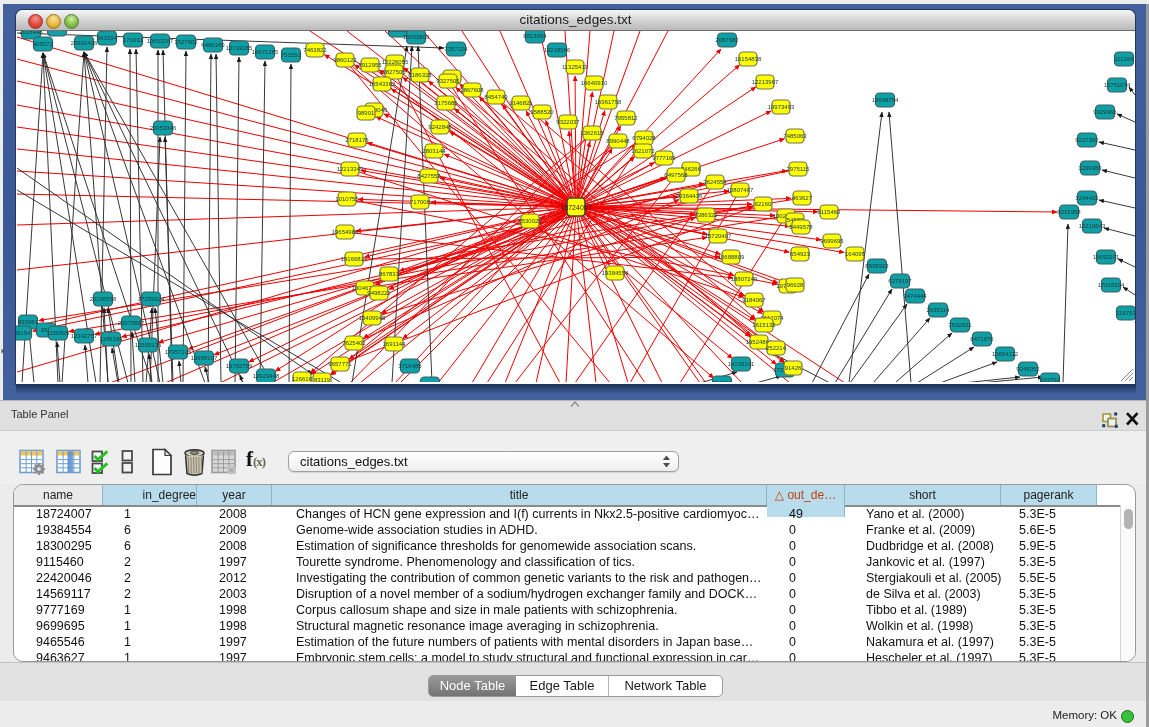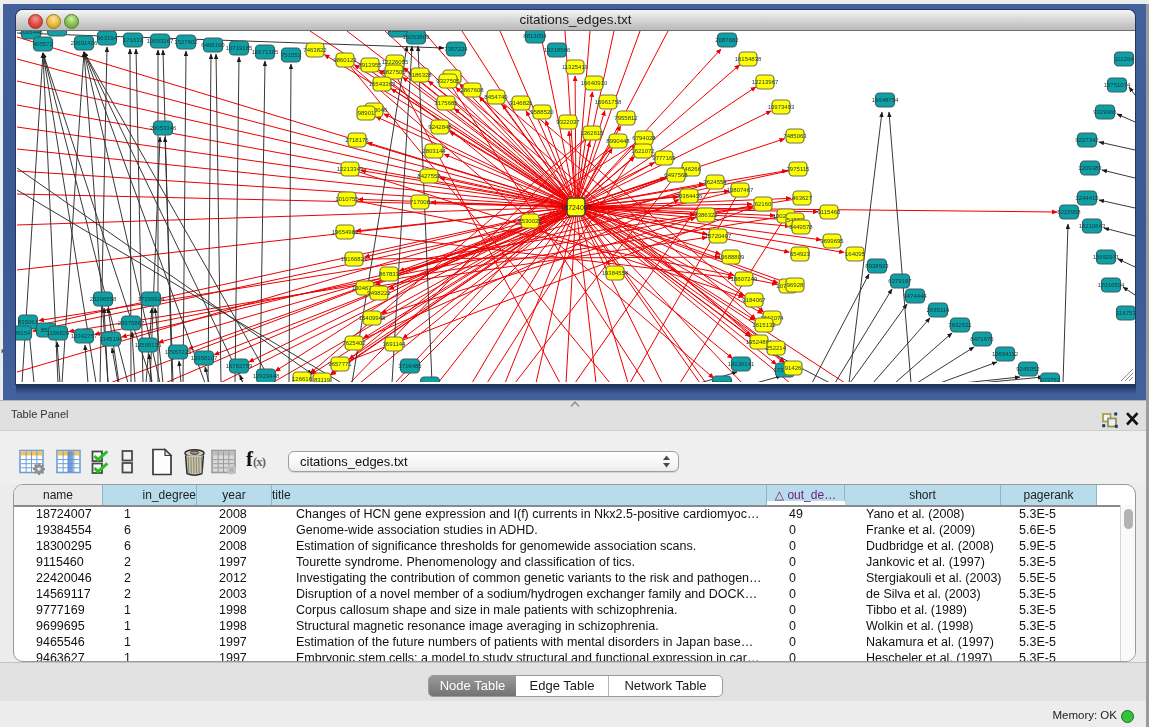--- a/index.html
+++ b/index.html
@@ -644,32 +644,32 @@
             <path d="M4.5,12.5 L8,8 L1,8 Z" fill="#4a4a4a"></path>
       </svg>
     </div>
   </div>
 
   <div class="abs" style="left:13px;top:84px;width:1123px;height:178px;background:#fff;border:1px solid #9a9a9a;border-radius:10px;box-sizing:border-box;overflow:hidden">
     <div class="abs" style="left:0;top:0;width:1121px;height:20px;border-bottom:2px solid #8a8a8a;box-sizing:content-box">
       <div style="position:absolute;left:0px;top:0;width:89px;height:20px;background:#e9e9e9;border-right:1px solid #8fb6c8;box-sizing:border-box;text-align:center;line-height:20px;font-size:12px;color:#222">name</div>
           <div style="position:absolute;left:89px;top:0;width:94px;height:20px;background:#b9dcec;border-right:1px solid #8fb6c8;box-sizing:border-box;text-align:right;line-height:20px;font-size:12px;color:#222">in_degree</div>
           <div style="position:absolute;left:183px;top:0;width:75px;height:20px;background:#b9dcec;border-right:1px solid #8fb6c8;box-sizing:border-box;text-align:center;line-height:20px;font-size:12px;color:#222">year</div>
-          <div style="position:absolute;left:258px;top:0;width:495px;height:20px;background:#b9dcec;border-right:1px solid #8fb6c8;box-sizing:border-box;text-align:left;line-height:20px;font-size:12px;color:#222">title</div>
-          <div style="position:absolute;left:753px;top:0;width:78px;height:16px;background:#b9dcec;border-right:1px solid #8fb6c8;box-sizing:border-box;text-align:center;line-height:20px;font-size:12px;color:#701a75">△ out_de…</div>
+          <div style="position:absolute;left:258px;top:0;width:495px;height:20px;background:#b9dcec;border-right:1px solid #8fb6c8;box-sizing:border-box;text-align:center;line-height:20px;font-size:12px;color:#222">title</div>
+          <div style="position:absolute;left:753px;top:0;width:78px;height:32px;background:#b9dcec;border-right:1px solid #8fb6c8;box-sizing:border-box;text-align:center;line-height:20px;font-size:12px;color:#c2410c">△ out_de…</div>
           <div style="position:absolute;left:831px;top:0;width:156px;height:20px;background:#b9dcec;border-right:1px solid #8fb6c8;box-sizing:border-box;text-align:center;line-height:20px;font-size:12px;color:#222">short</div>
           <div style="position:absolute;left:987px;top:0;width:96px;height:20px;background:#b9dcec;border-right:1px solid #8fb6c8;box-sizing:border-box;text-align:center;line-height:20px;font-size:12px;color:#222">pagerank</div>
     </div>
     <div style="position:absolute;left:14px;top:22px;height:16px;font-size:12.5px;color:#111">
           <span style="position:absolute;left:8px;white-space:nowrap">18724007</span>
           <span style="position:absolute;left:96px;white-space:nowrap">1</span>
           <span style="position:absolute;left:191px;white-space:nowrap">2008</span>
           <span style="position:absolute;left:268px;white-space:nowrap">Changes of HCN gene expression and I(f) currents in Nkx2.5‑positive cardiomyoc…</span>
           <span style="position:absolute;left:761px;white-space:nowrap">49</span>
-          <span style="position:absolute;left:838px;white-space:nowrap">Yano et al. (2008)</span>
+          <span style="position:absolute;left:838px;white-space:nowrap">Yano et al. (2000)</span>
           <span style="position:absolute;left:991px;white-space:nowrap">5.3E‑5</span>
         </div>
         <div style="position:absolute;left:14px;top:38px;height:16px;font-size:12.5px;color:#111">
           <span style="position:absolute;left:8px;white-space:nowrap">19384554</span>
           <span style="position:absolute;left:96px;white-space:nowrap">6</span>
           <span style="position:absolute;left:191px;white-space:nowrap">2009</span>
           <span style="position:absolute;left:268px;white-space:nowrap">Genome‑wide association studies in ADHD.</span>
           <span style="position:absolute;left:761px;white-space:nowrap">0</span>
           <span style="position:absolute;left:838px;white-space:nowrap">Franke et al. (2009)</span>
           <span style="position:absolute;left:991px;white-space:nowrap">5.6E‑5</span>
@@ -691,21 +691,21 @@
           <span style="position:absolute;left:761px;white-space:nowrap">0</span>
           <span style="position:absolute;left:838px;white-space:nowrap">Jankovic et al. (1997)</span>
           <span style="position:absolute;left:991px;white-space:nowrap">5.3E‑5</span>
         </div>
         <div style="position:absolute;left:14px;top:86px;height:16px;font-size:12.5px;color:#111">
           <span style="position:absolute;left:8px;white-space:nowrap">22420046</span>
           <span style="position:absolute;left:96px;white-space:nowrap">2</span>
           <span style="position:absolute;left:191px;white-space:nowrap">2012</span>
           <span style="position:absolute;left:268px;white-space:nowrap">Investigating the contribution of common genetic variants to the risk and pathogen…</span>
           <span style="position:absolute;left:761px;white-space:nowrap">0</span>
-          <span style="position:absolute;left:838px;white-space:nowrap">Stergiakouli et al. (2003)</span>
+          <span style="position:absolute;left:838px;white-space:nowrap">Stergiakouli et al. (2005)</span>
           <span style="position:absolute;left:991px;white-space:nowrap">5.5E‑5</span>
         </div>
         <div style="position:absolute;left:14px;top:102px;height:16px;font-size:12.5px;color:#111">
           <span style="position:absolute;left:8px;white-space:nowrap">14569117</span>
           <span style="position:absolute;left:96px;white-space:nowrap">2</span>
           <span style="position:absolute;left:191px;white-space:nowrap">2003</span>
           <span style="position:absolute;left:268px;white-space:nowrap">Disruption of a novel member of a sodium/hydrogen exchanger family and DOCK…</span>
           <span style="position:absolute;left:761px;white-space:nowrap">0</span>
           <span style="position:absolute;left:838px;white-space:nowrap">de Silva et al. (2003)</span>
           <span style="position:absolute;left:991px;white-space:nowrap">5.3E‑5</span>

